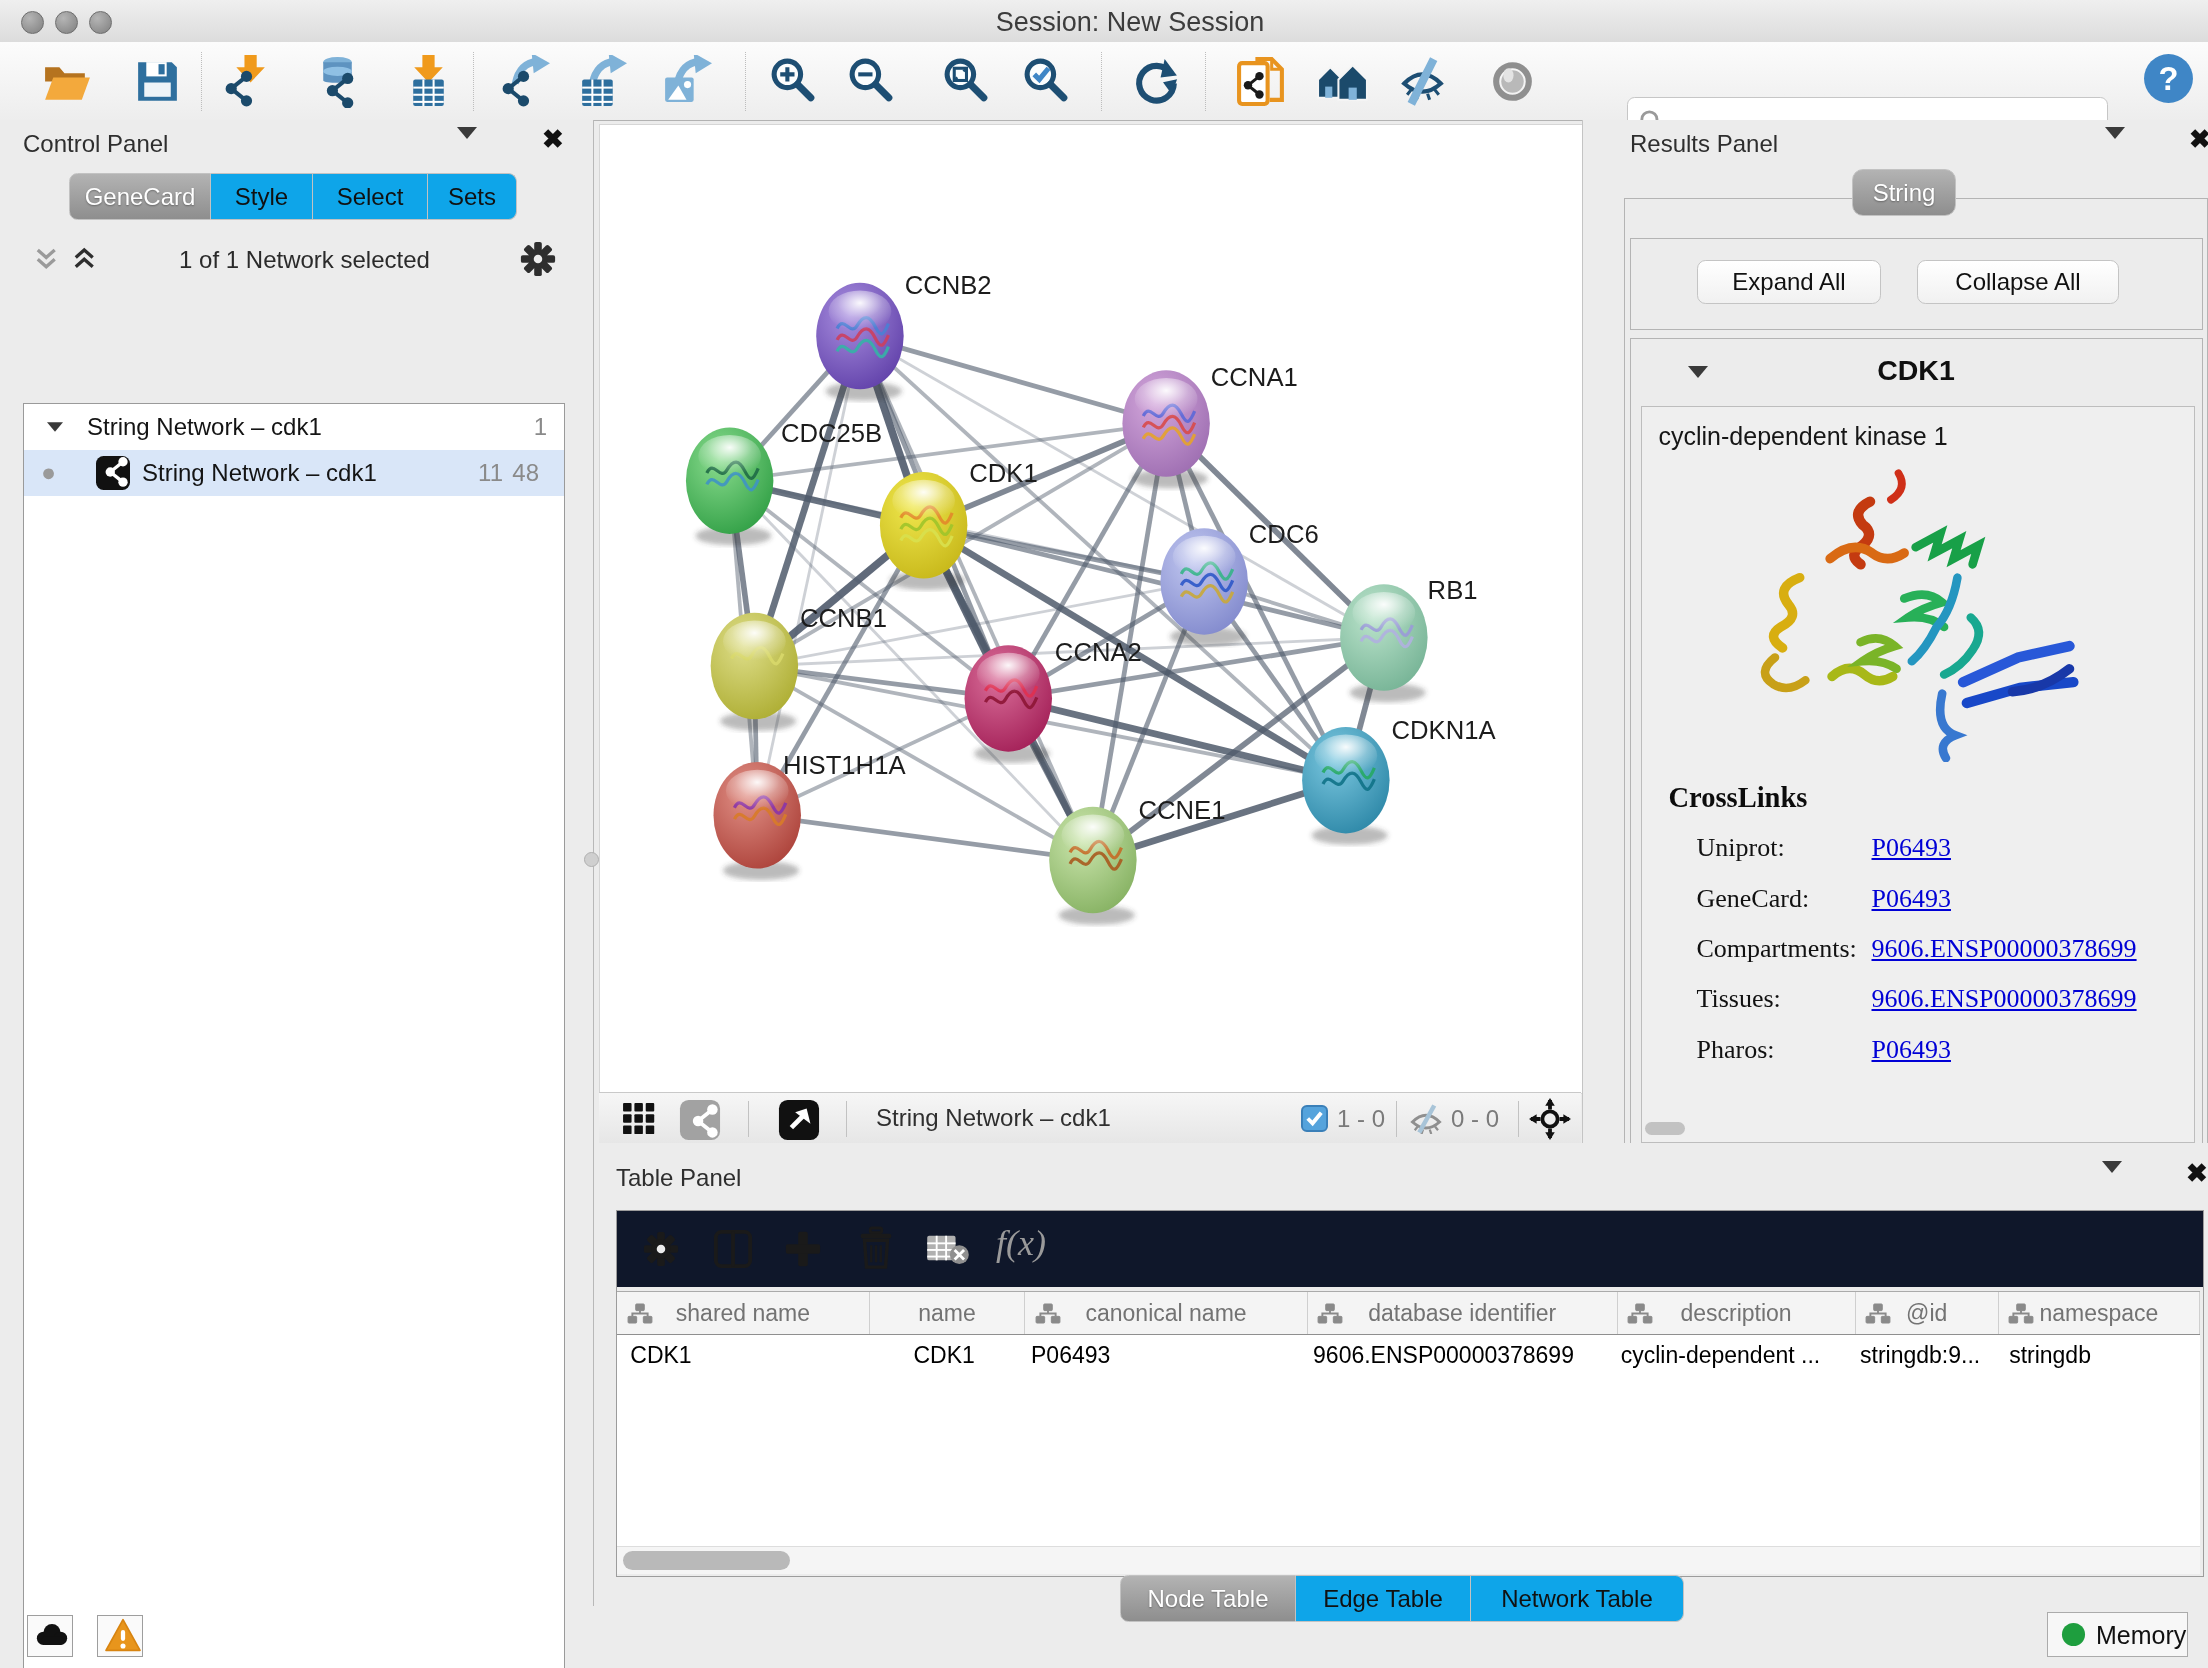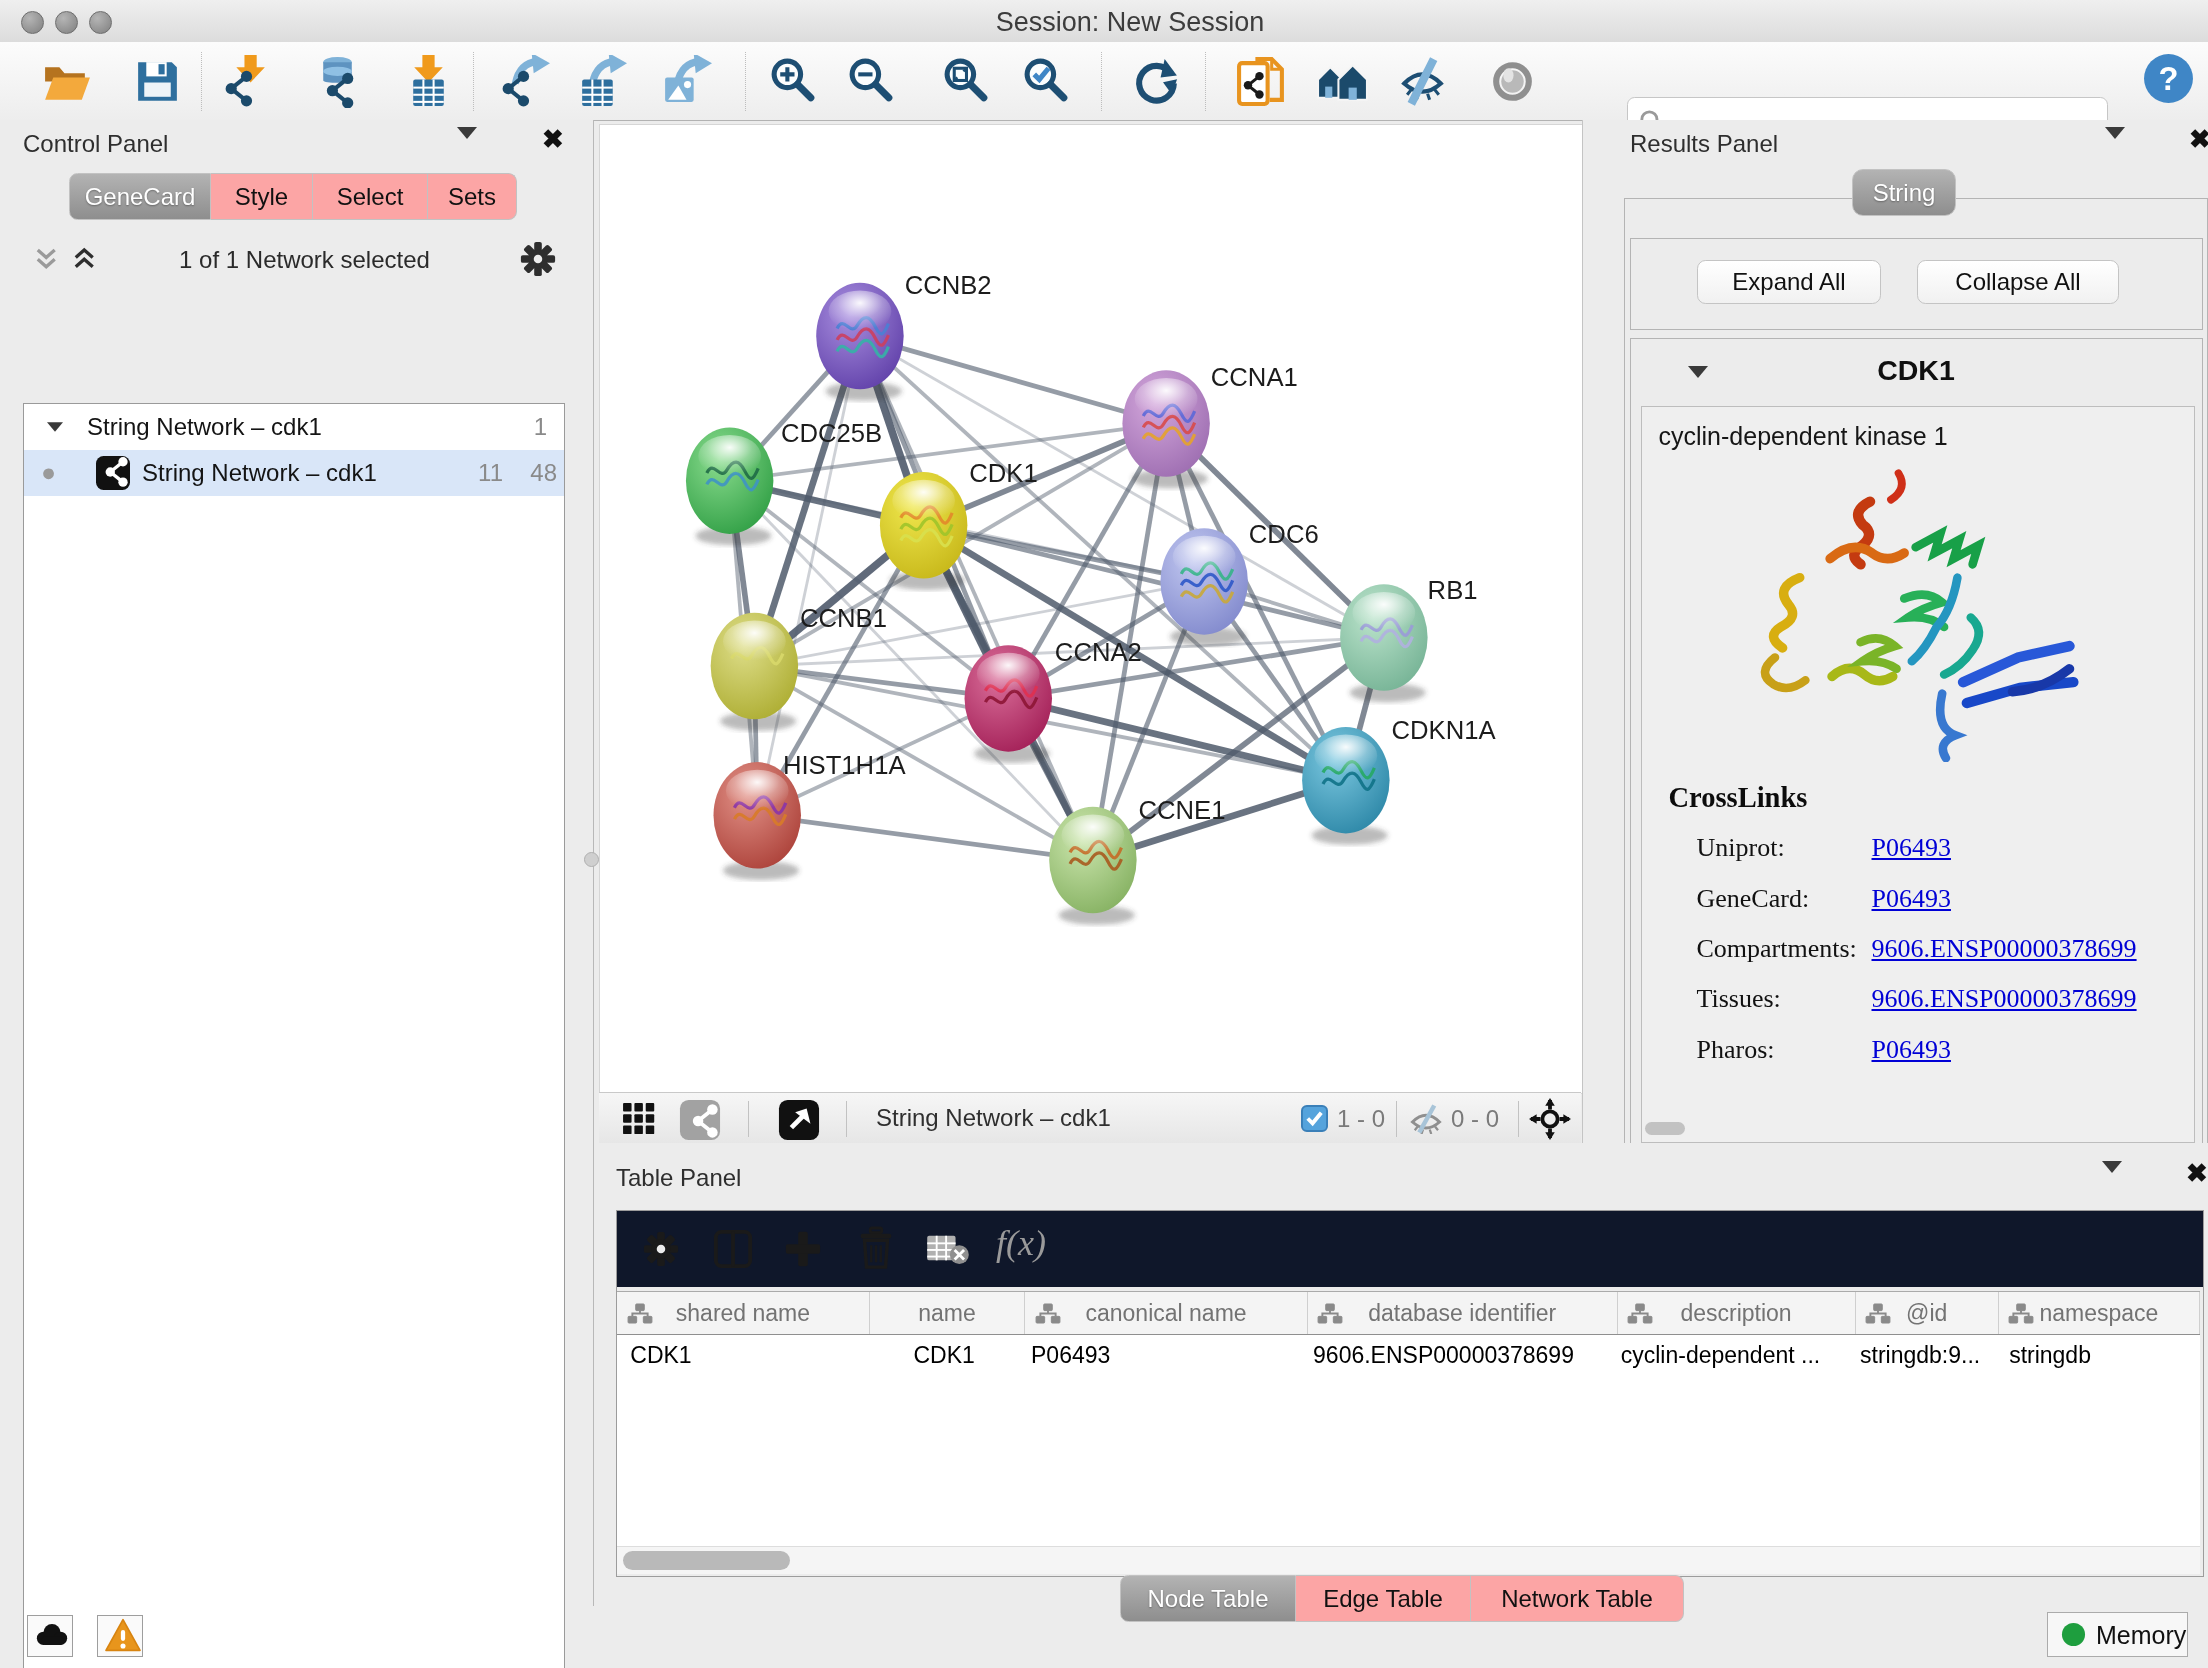--- a/index.html
+++ b/index.html
@@ -19,21 +19,21 @@
   .searchbox{left:1627px;top:55px;width:479px;height:46px;background:#fff;border:1.9px solid #c6c6c6;border-radius:7.6px;}
   .searchbox input{position:absolute;left:42px;top:3.8px;width:428px;height:34px;border:none;outline:none;font-size:23px;background:transparent;}
   
   .phead{font-size:24px;color:#2e2e2e;}
   .tri-down{width:0;height:0;border-left:10.5px solid transparent;border-right:10.5px solid transparent;border-top:12.4px solid #3a3a3a;}
   .sqbtn{width:19px;height:19px;border:2.9px solid #3a3a3a;background:transparent;}
   .xbtn{font-size:26px;font-weight:bold;color:#111;line-height:19px;}
   .hbtn{background:none;border:none;padding:0;cursor:pointer;position:absolute;}
   
   .seg{display:flex;position:absolute;}
-  .seg .tab{height:45px;line-height:45px;text-align:center;font-size:24px;background:#fca5a5;color:#111;
+  .seg .tab{height:45px;line-height:45px;text-align:center;font-size:24px;background:#0ea5e9;color:#111;
             border:1px solid #c2c2c2;border-left:none;cursor:pointer;}
   .seg .tab:first-child{border-left:1px solid #c2c2c2;border-radius:8.6px 0 0 8.6px;}
   .seg .tab:last-child{border-radius:0 8.6px 8.6px 0;}
   .seg .tab.sel{background:linear-gradient(#b3b3b3,#8e8e8e);color:#fff;text-shadow:0 1px 1.9px rgba(0,0,0,.35);}
   .seg .tab.single{border-radius:11px;border-left:1px solid #c2c2c2;}
   
   .cp-strip{font-size:24px;color:#2a2a2a;}
   .listbox{left:23px;top:283px;width:540px;height:1297px;background:#fff;border:1.9px solid #9a9a9a;}
   .trow{position:relative;width:100%;height:46px;font-size:24px;color:#141414;cursor:pointer;}
   .trow.sel{background:#d9e6f8;}
@@ -332,21 +332,21 @@
         </div>
         <div class="trow sel">
           <span class="abs" style="left:17px;top:7.6px;font-size:25px;color:#9a9a9a">●</span>
           <span class="abs sticon" style="left:72px;top:5.7px"><svg width="34" height="34" viewBox="0 0 36 36" color="#fff">
               <g transform="translate(7,-2) scale(0.9)">
                 <use href="#share-glyph"></use>
               </g>
             </svg></span>
           <span class="abs" style="left:118px;top:8.6px">String Network – cdk1</span>
           <span class="abs tnum" style="right:61px;top:8.6px">11</span>
-          <span class="abs tnum" style="right:7px;top:8.6px">48</span>
+          <span class="abs tnum" style="right:25px;top:8.6px">48</span>
         </div>
       </div>
   </div>
 
   <div class="abs netcanvas">
     <svg id="net-svg" width="982" height="968" viewBox="0 0 1032 1018">
         <defs>
           <radialGradient id="g-ccnb2" cx="38%" cy="30%" r="78%">
             <stop offset="0%" stop-color="#a98fe0"></stop>
             <stop offset="100%" stop-color="#5f3fa8"></stop>

